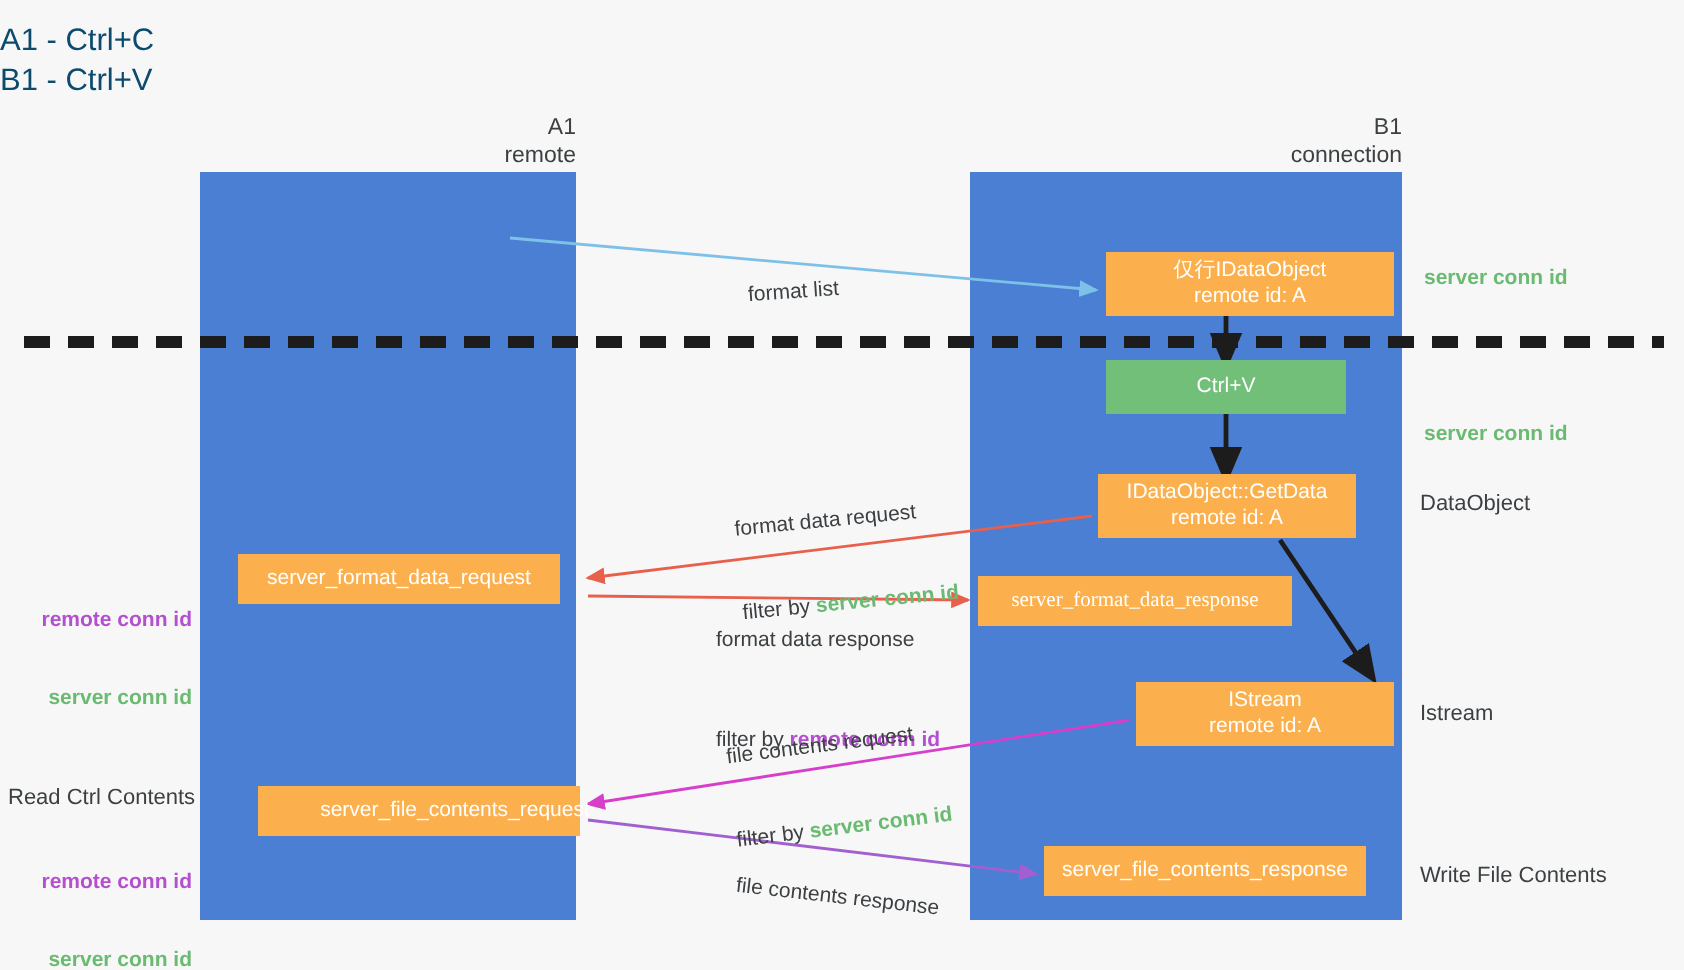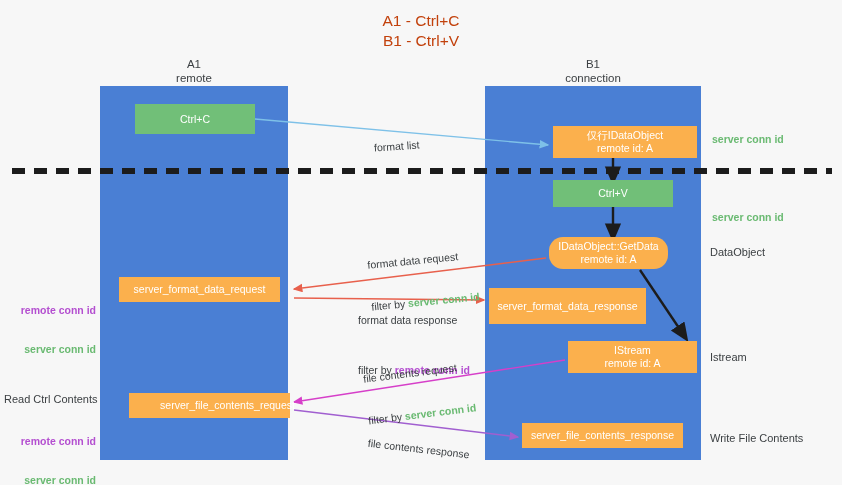--- a/index.html
+++ b/index.html
@@ -19,30 +19,29 @@
     left: 0; top: 0;
     width: 842px;
     height: 485px;
   }
   .abs { position: absolute; }
 
   
   #title {
     left: 0; top: 11px;
     width: 842px;
-    text-align: center;
     font-size: 15.5px;
-    color: #c2410c;
+    color: #0c4a6e;
     line-height: 20px;
     white-space: pre;
   }
 
   
   .col-header {
-    text-align: center;
+    text-align: right;
     font-size: 11.5px;
     color: #3c4043;
     line-height: 13.5px;
     white-space: pre;
   }
   #colhdr-a1 { left: 100px; top: 58px; width: 188px; }
   #colhdr-b1 { left: 485px; top: 58px; width: 216px; }
 
   
   .lane {
@@ -65,23 +64,23 @@
     white-space: pre;
   }
   .box.green { background: #71bf78; }
   .box.orange { background: #fbb04d; }
   .box .l2 { font-size: 10.5px; }
 
   
   #box-ctrlc        { left: 135px; top: 104px; width: 120px; height: 30px; }
   #box-idataobject  { left: 553px; top: 126px; width: 144px; height: 32px; }
   #box-ctrlv        { left: 553px; top: 180px; width: 120px; height: 27px; }
-  #box-getdata      { left: 549px; top: 237px; width: 119px; height: 32px; border-radius: 14px; }
+  #box-getdata      { left: 549px; top: 237px; width: 129px; height: 32px; }
   #box-req1         { left: 119px; top: 277px; width: 161px; height: 25px; }
-  #box-resp1        { left: 489px; top: 288px; width: 157px; height: 36px; }
+  #box-resp1        { left: 489px; top: 288px; width: 157px; height: 25px; font-family: Liberation Serif, serif; }
   #box-istream      { left: 568px; top: 341px; width: 129px; height: 32px; }
   #box-req2         { left: 129px; top: 393px; width: 161px; height: 25px; padding-left: 36px; }
   #box-resp2        { left: 522px; top: 423px; width: 161px; height: 25px; }
 
   
   #divider {
     left: 12px; top: 168px;
     width: 820px; height: 6px;
     background: repeating-linear-gradient(to right,
         #1c1c1c 0px, #1c1c1c 13px,
@@ -200,23 +199,20 @@
 
     <path d="M640,270 L683,334" stroke="#1c1c1c" stroke-width="2.4" fill="none" marker-end="url(#ah-black)"></path>
 
     <path d="M565,360 L294,402" stroke="#d63fc9" stroke-width="1.4" fill="none" marker-end="url(#ah-magenta)"></path>
 
     <path d="M294,410 L518,437" stroke="#a15fd0" stroke-width="1.4" fill="none" marker-end="url(#ah-purple)"></path>
   </svg>
 
   <div class="abs" id="divider"></div>
 
-  <div class="abs box green" id="box-ctrlc">
-    <span>Ctrl+C</span>
-  </div>
 
   <div class="abs box orange" id="box-idataobject">
     <span>仅行IDataObject</span>
     <span class="l2">remote id: A</span>
   </div>
 
   <div class="abs box green" id="box-ctrlv">
     <span>Ctrl+V</span>
   </div>
 

